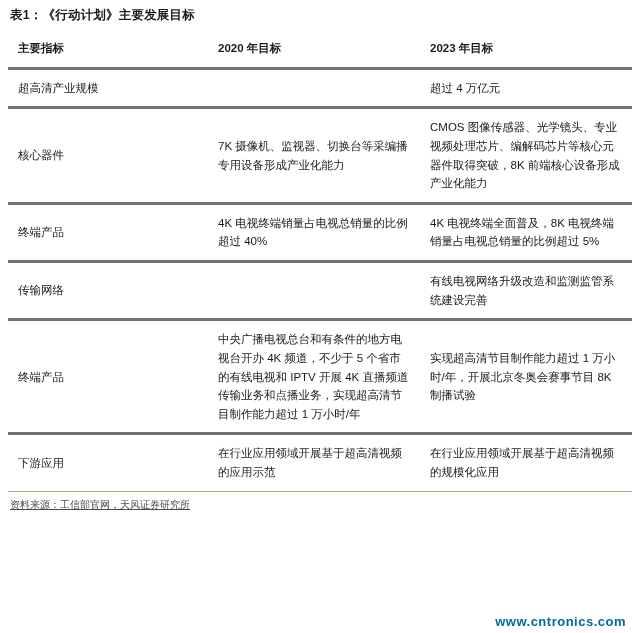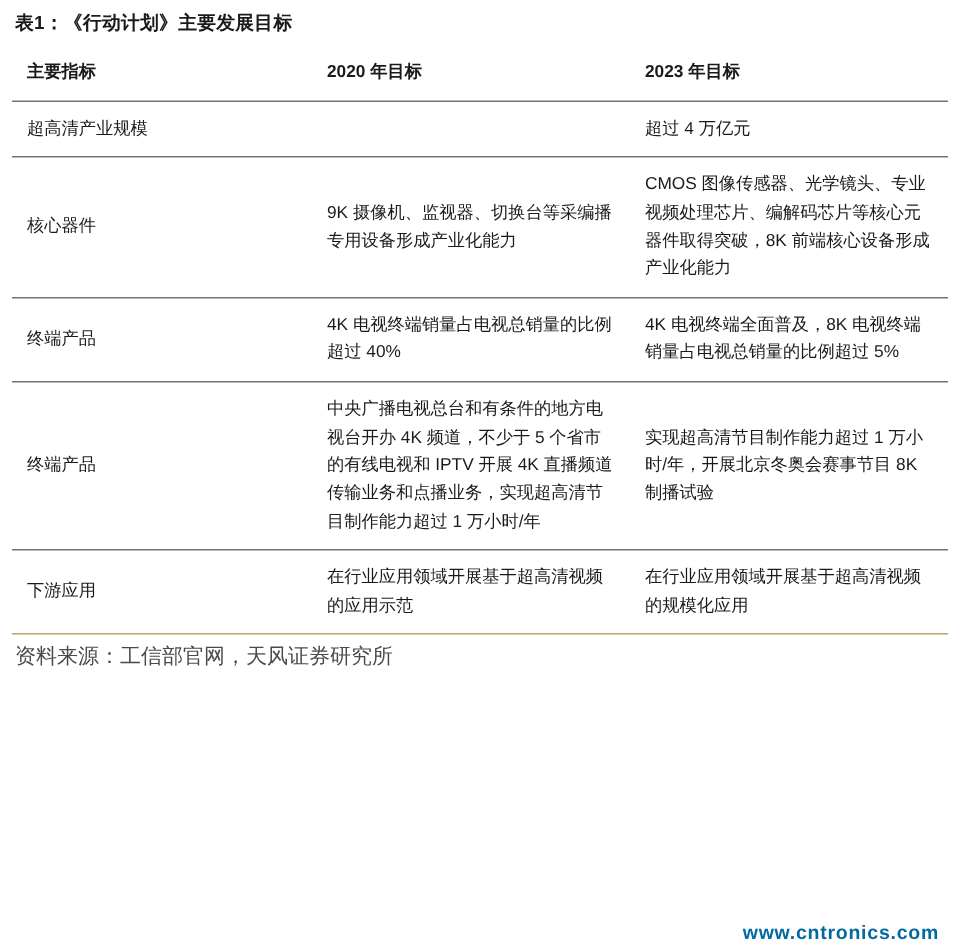--- a/index.html
+++ b/index.html
@@ -38,41 +38,42 @@
   table.data-table col.c2 { width: 212px; }
   table.data-table col.c3 { width: 212px; }
 
   table.data-table td, table.data-table th {
     vertical-align: middle;
     padding: 9px 10px 9px 10px;
     font-size: 11.5px;
     line-height: 1.62;
     text-align: left;
     border: none;
-    border-bottom: 1px solid #737373;
+    border-bottom: 3px solid #737373;
   }
   thead th {
     font-weight: bold;
     font-size: 12px;
     border-top: 1.6px solid #b8a36a;
     border-bottom: 1px solid #c9b98a;
     padding-top: 8px;
     padding-bottom: 8px;
   }
   .row-label {
     font-weight: normal;
     font-size: 12px;
   }
   tbody tr:last-child td {
     border-bottom: 1.6px solid #b8a36a;
   }
   .source {
-    font-size: 14px;
+    font-size: 10px;
     color: #4a4a4a;
     padding: 6px 2px 0 2px;
+    text-decoration: underline;
   }
   .watermark {
     position: absolute;
     right: 14px;
     bottom: 4px;
     font-size: 13px;
     font-weight: bold;
     color: #0369a1;
     letter-spacing: 0.5px;
     font-family: "Liberation Sans", sans-serif;
@@ -99,27 +100,32 @@
       </tr>
     </thead>
     <tbody>
       <tr>
         <td class="row-label">超高清产业规模</td>
         <td></td>
         <td>超过 4 万亿元</td>
       </tr>
       <tr>
         <td class="row-label">核心器件</td>
-        <td>9K 摄像机、监视器、切换台等采编播专用设备形成产业化能力</td>
+        <td>7K 摄像机、监视器、切换台等采编播专用设备形成产业化能力</td>
         <td>CMOS 图像传感器、光学镜头、专业视频处理芯片、编解码芯片等核心元器件取得突破，8K 前端核心设备形成产业化能力</td>
       </tr>
       <tr>
         <td class="row-label">终端产品</td>
         <td>4K 电视终端销量占电视总销量的比例超过 40%</td>
         <td>4K 电视终端全面普及，8K 电视终端销量占电视总销量的比例超过 5%</td>
+      </tr>
+      <tr>
+        <td class="row-label">传输网络</td>
+        <td></td>
+        <td>有线电视网络升级改造和监测监管系统建设完善</td>
       </tr>
       <tr>
         <td class="row-label">终端产品</td>
         <td>中央广播电视总台和有条件的地方电视台开办 4K 频道，不少于 5 个省市的有线电视和 IPTV 开展 4K 直播频道传输业务和点播业务，实现超高清节目制作能力超过 1 万小时/年</td>
         <td>实现超高清节目制作能力超过 1 万小时/年，开展北京冬奥会赛事节目 8K 制播试验</td>
       </tr>
       <tr>
         <td class="row-label">下游应用</td>
         <td>在行业应用领域开展基于超高清视频的应用示范</td>
         <td>在行业应用领域开展基于超高清视频的规模化应用</td>

